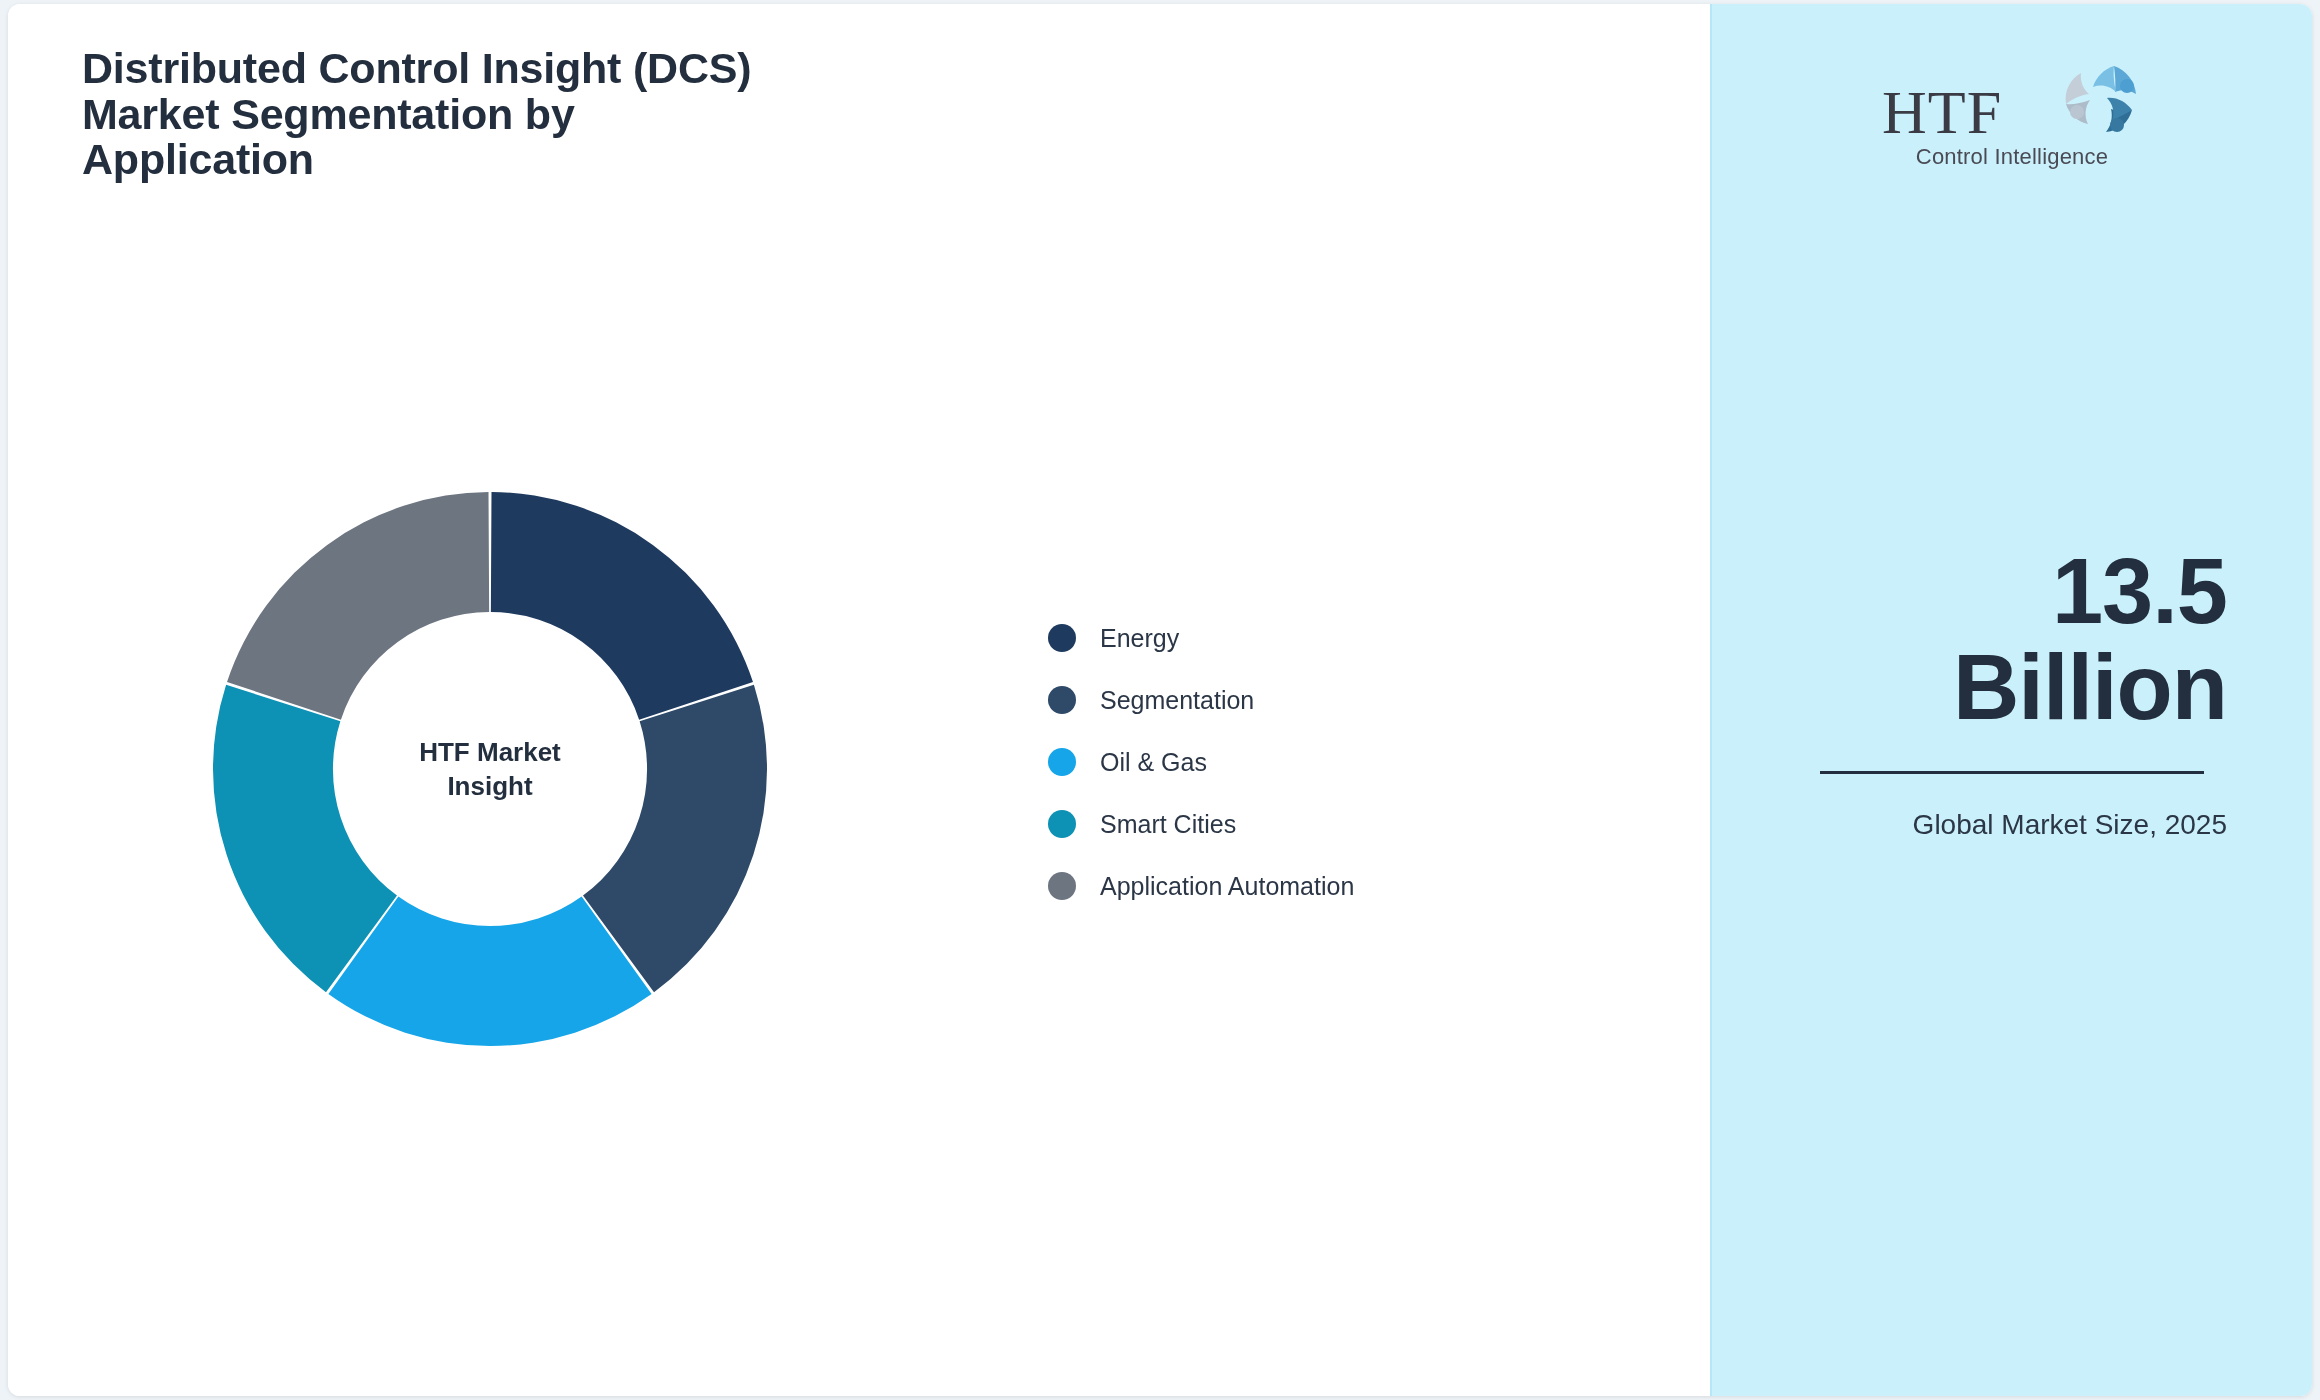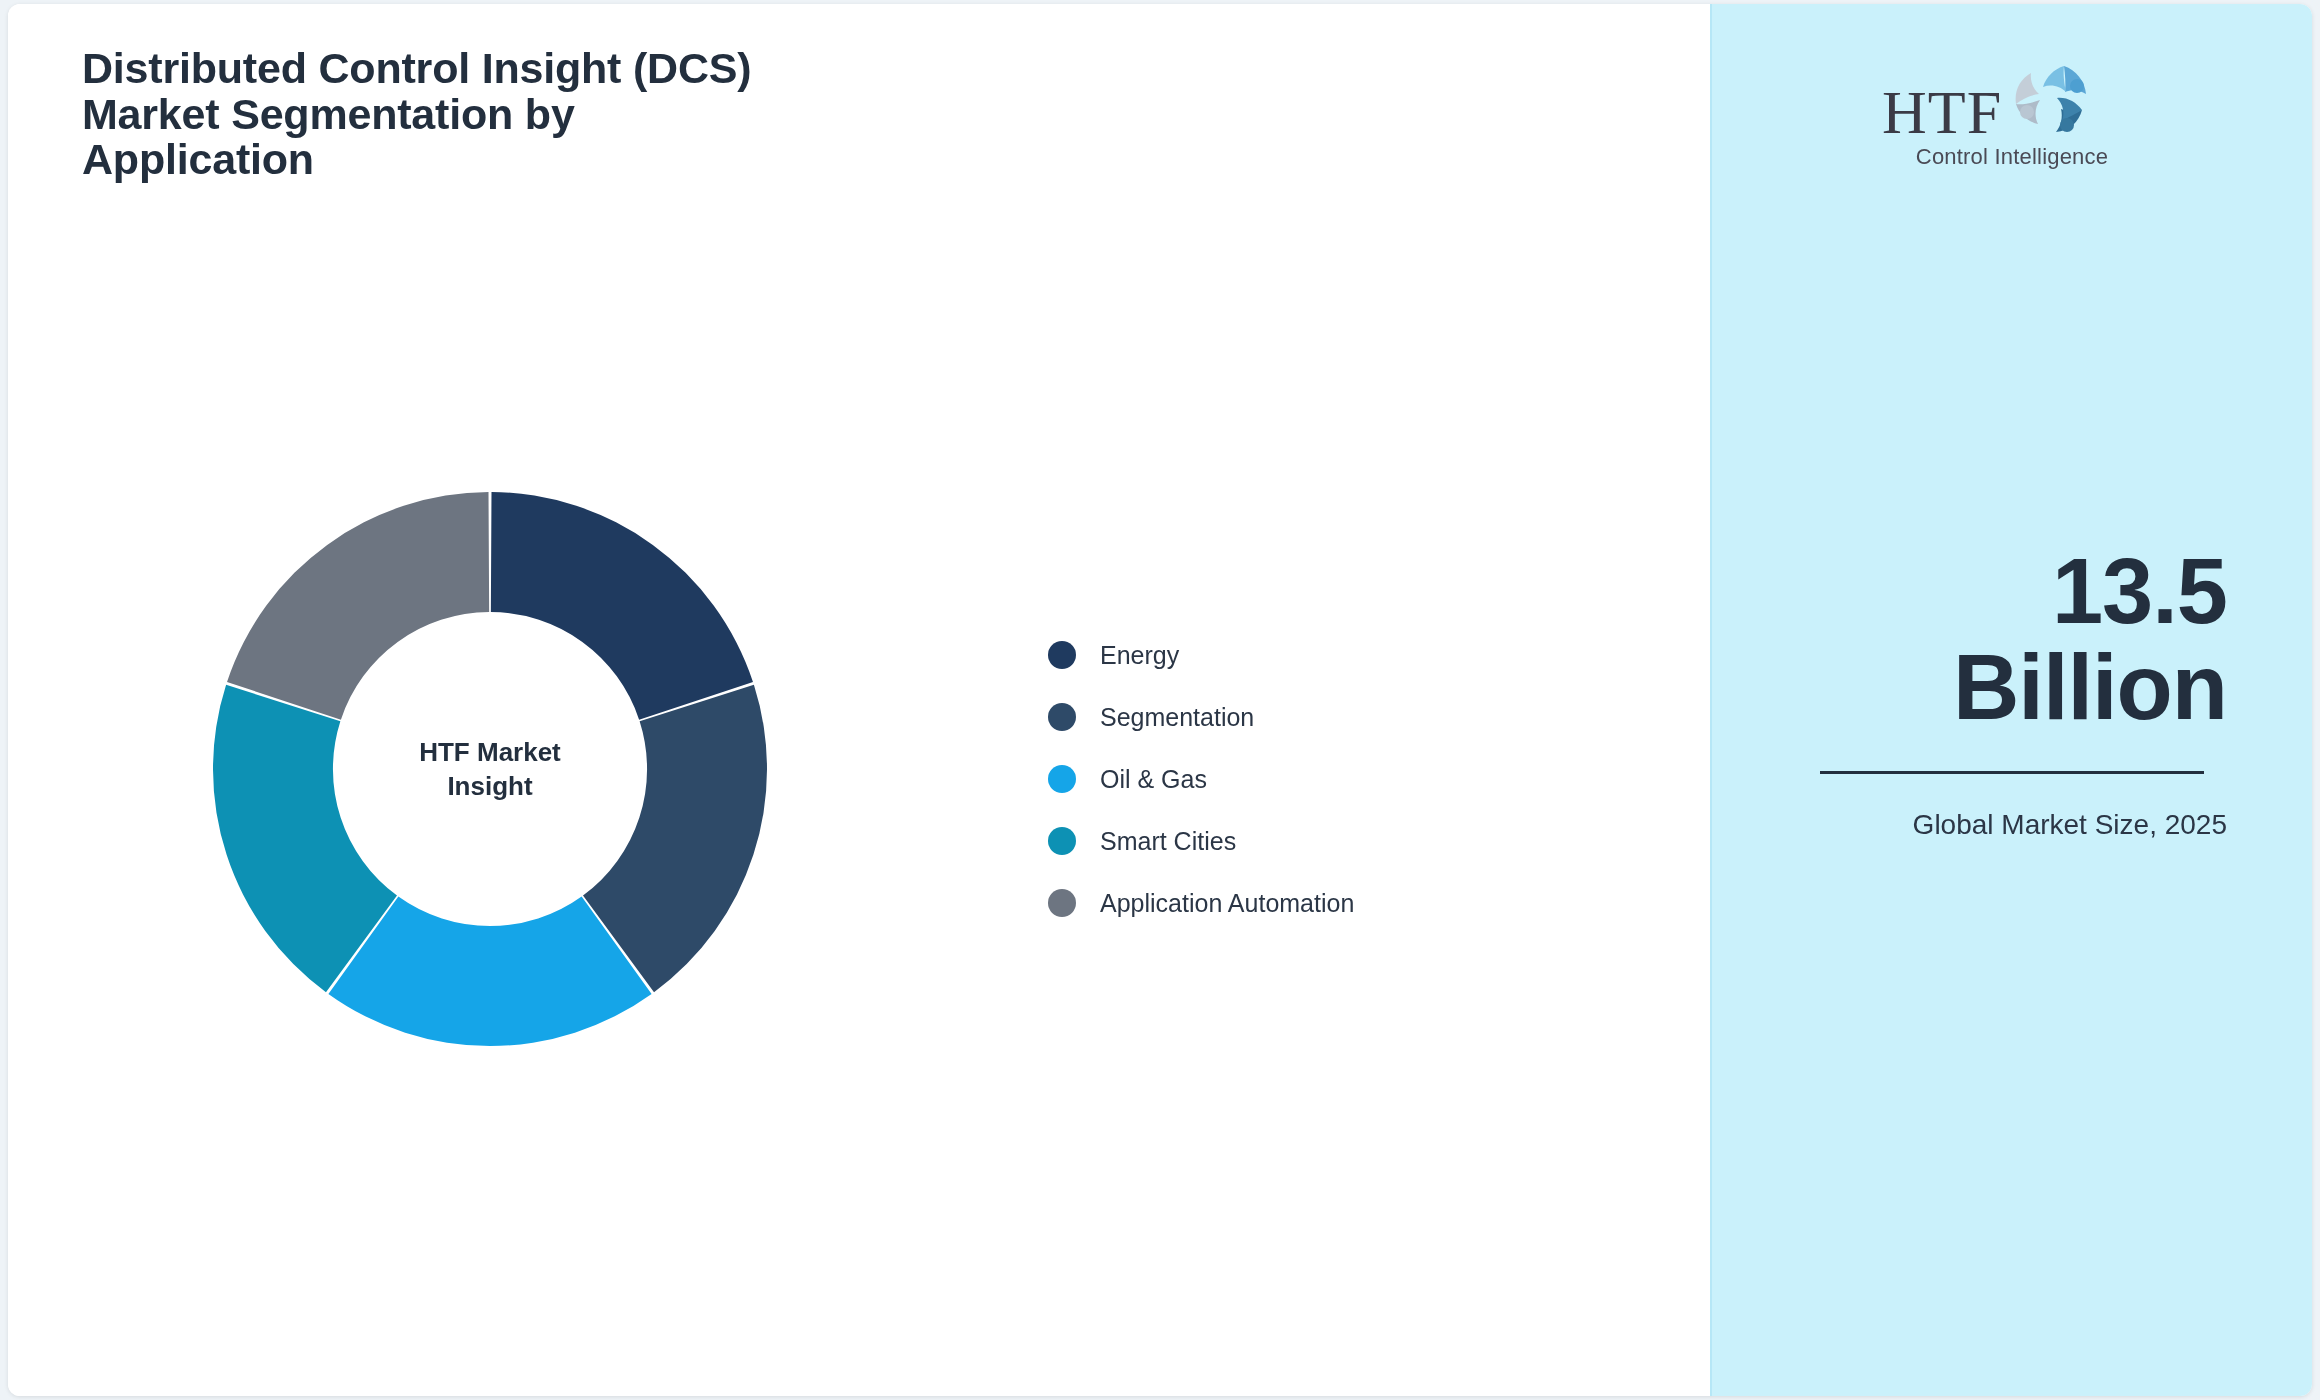--- a/index.html
+++ b/index.html
@@ -78,21 +78,21 @@
   
   #legend {
     position: absolute;
     left: 1040px;
     top: 620px;
     display: flex;
     flex-direction: column;
   }
   .legend-item {
     display: flex;
-    align-items: center;
+    align-items: flex-start;
     height: 62px;
   }
   .legend-swatch {
     width: 28px;
     height: 28px;
     border-radius: 50%;
     flex: 0 0 auto;
   }
   .legend-label {
     margin-left: 24px;
@@ -114,21 +114,21 @@
     position: absolute;
     left: 50%;
     transform: translateX(-50%);
     top: 62px;
     width: 260px;
     height: 112px;
   }
   #logo-row {
     display: flex;
     align-items: flex-end;
-    justify-content: flex-start;
+    justify-content: space-between;
     height: 76px;
   }
   #logo-htf {
     font-family: "Liberation Serif", serif;
     font-size: 62px;
     line-height: 0.95;
     color: #3b3b46;
     letter-spacing: 1px;
   }
   #logo-mark { margin-left: 4px; }

